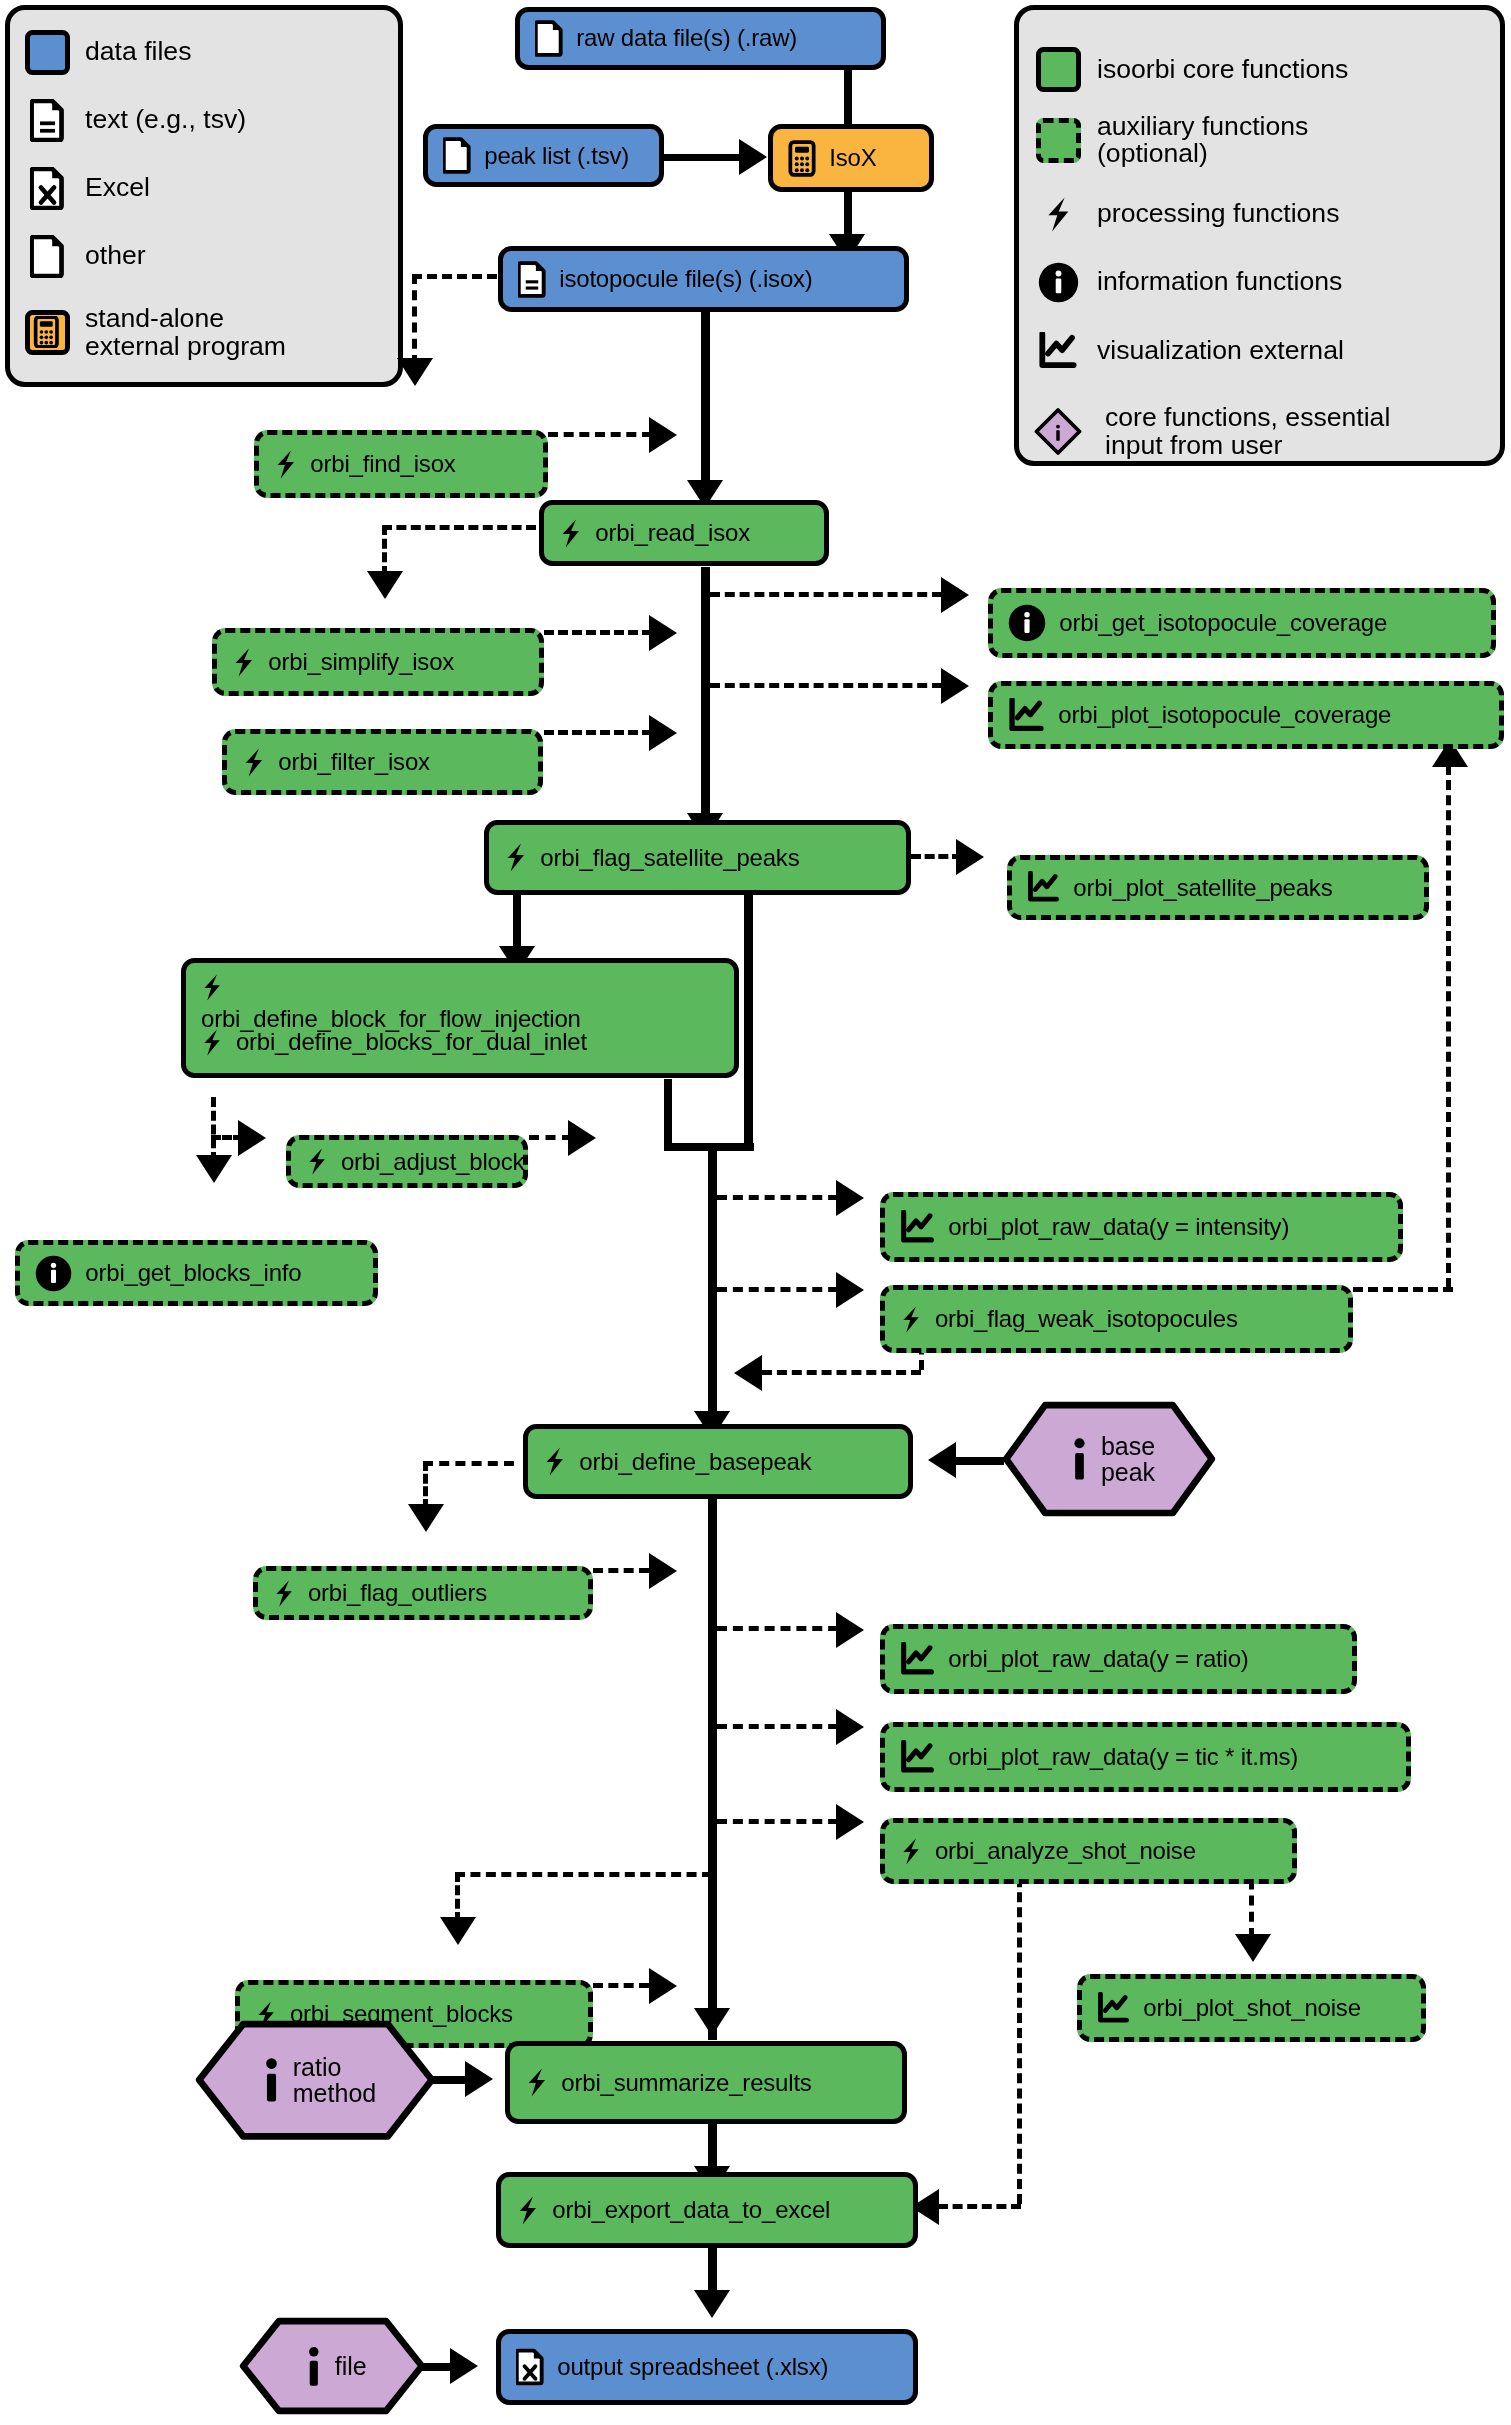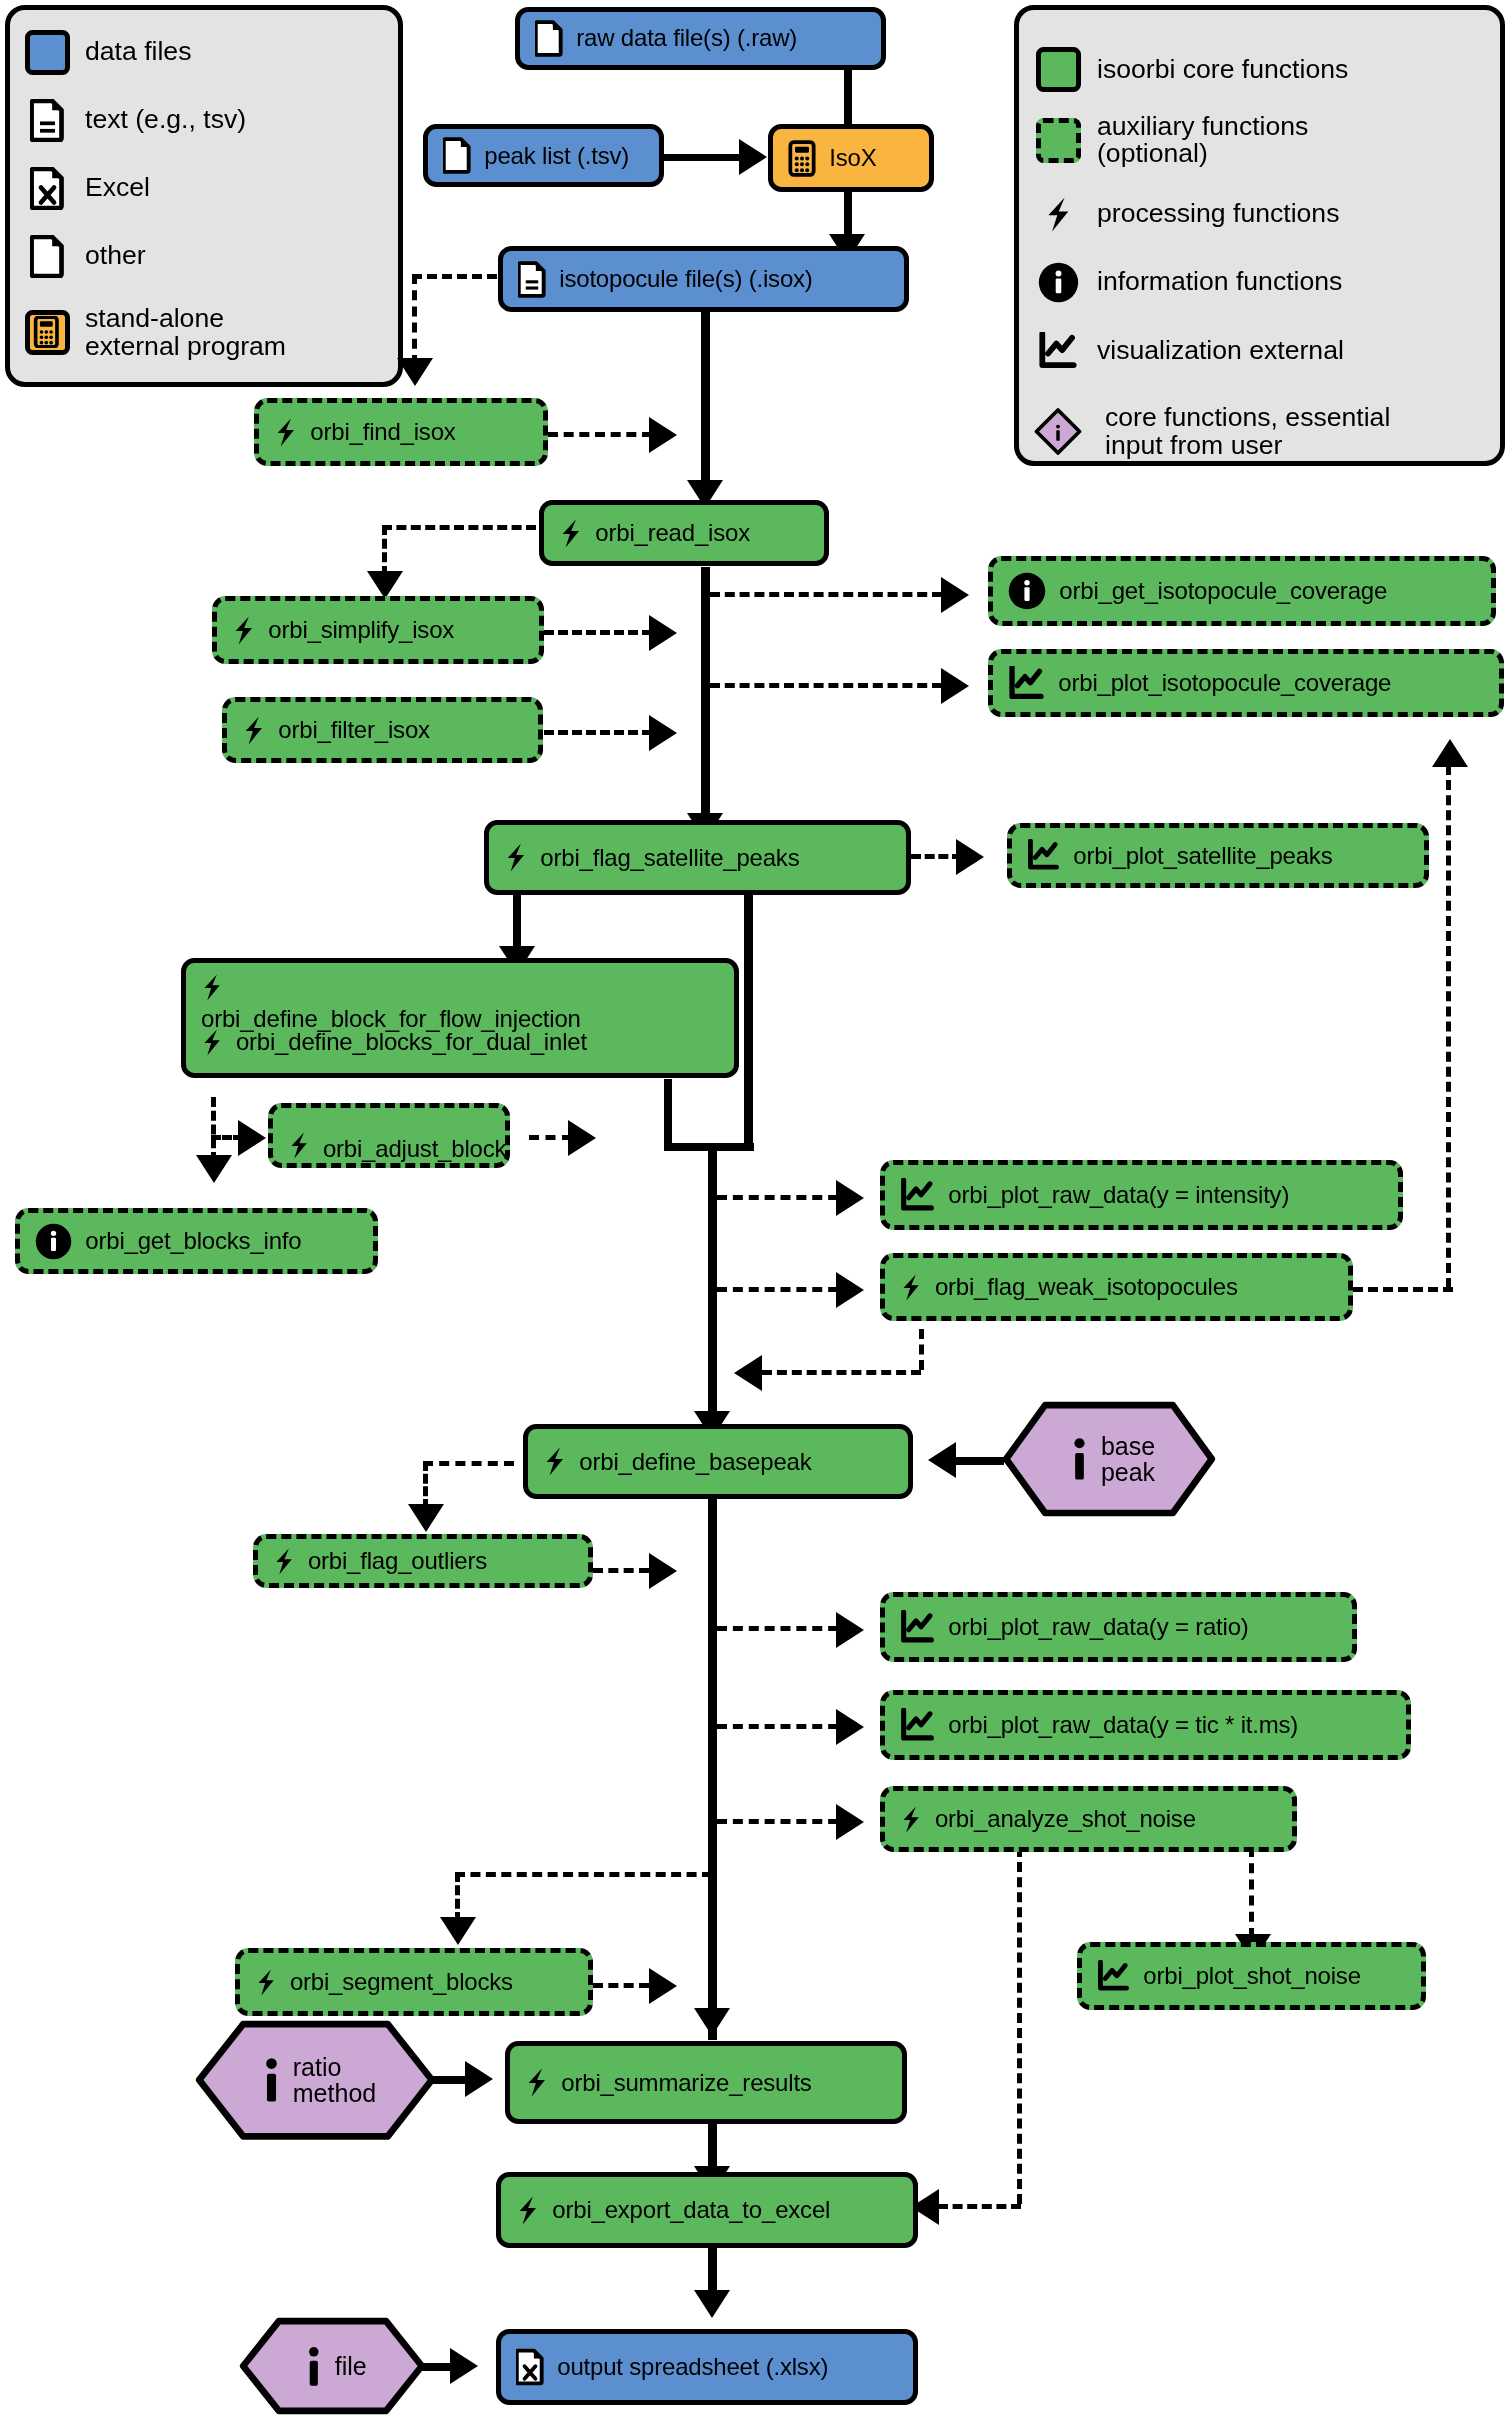--- a/index.html
+++ b/index.html
@@ -2,21 +2,21 @@
 <html style="font-size:13.3px"><head>
 <meta charset="utf-8">
 <style>
   html,body{margin:0;padding:0;background:#fff;}
   body{font-family:"Liberation Sans", sans-serif;}
   #canvas{position:relative;width:1512px;height:2426px;background:#fff;overflow:hidden;}
 
   
   .node{position:absolute;box-sizing:border-box;display:flex;align-items:center;
         border:5.8px solid #000;border-radius:13.3px;padding:0 15px;}
-  .node.dashed{border-style:dashed;border-width:5.8px;}
+  .node.dashed{border-style:dashed;border-width:5.8px;margin-top:32px;}
   .node .lbl{font-size:24px;color:#000;white-space:nowrap;letter-spacing:-0.2px;}
   .node .ico{flex:0 0 auto;display:flex;align-items:center;justify-content:center;margin-right:13.3px;}
   .green{background:#5cb85c;}
   .blue{background:#5b8fd0;}
   .orange{background:#f9b540;}
 
   
   .legend{position:absolute;box-sizing:border-box;background:#e3e3e3;
           border:5px solid #000;border-radius:20px;}
   .legrow{display:flex;align-items:center;margin:0 0 0 0;}
@@ -446,21 +446,21 @@
   <div style="display:flex;align-items:center;height:48px;">
     <span class="ico">
       <svg width="21.6" height="35" viewBox="0 0 38 48">
             <path d="M28 1 L6 25 L18 25 L11 47 L33 20 L20 20 Z" fill="#000"></path>
           </svg>
     </span>
     <span class="lbl">orbi_define_blocks_for_dual_inlet</span>
   </div>
 </div>
 
-<div class="node green dashed" style="left:268px;top:1103px;width:242px;height:65px;align-items:flex-end;">
+<div class="node green dashed" style="left:286px;top:1103px;width:242px;height:53px;">
   <span class="ico">
     <svg width="21.6" height="35" viewBox="0 0 38 48">
           <path d="M28 1 L6 25 L18 25 L11 47 L33 20 L20 20 Z" fill="#000"></path>
         </svg>
   </span>
   <span class="lbl">orbi_adjust_block</span>
 </div>
 
 <div class="node green dashed" style="left:15px;top:1208px;width:363px;height:66px;">
   <span class="ico">

